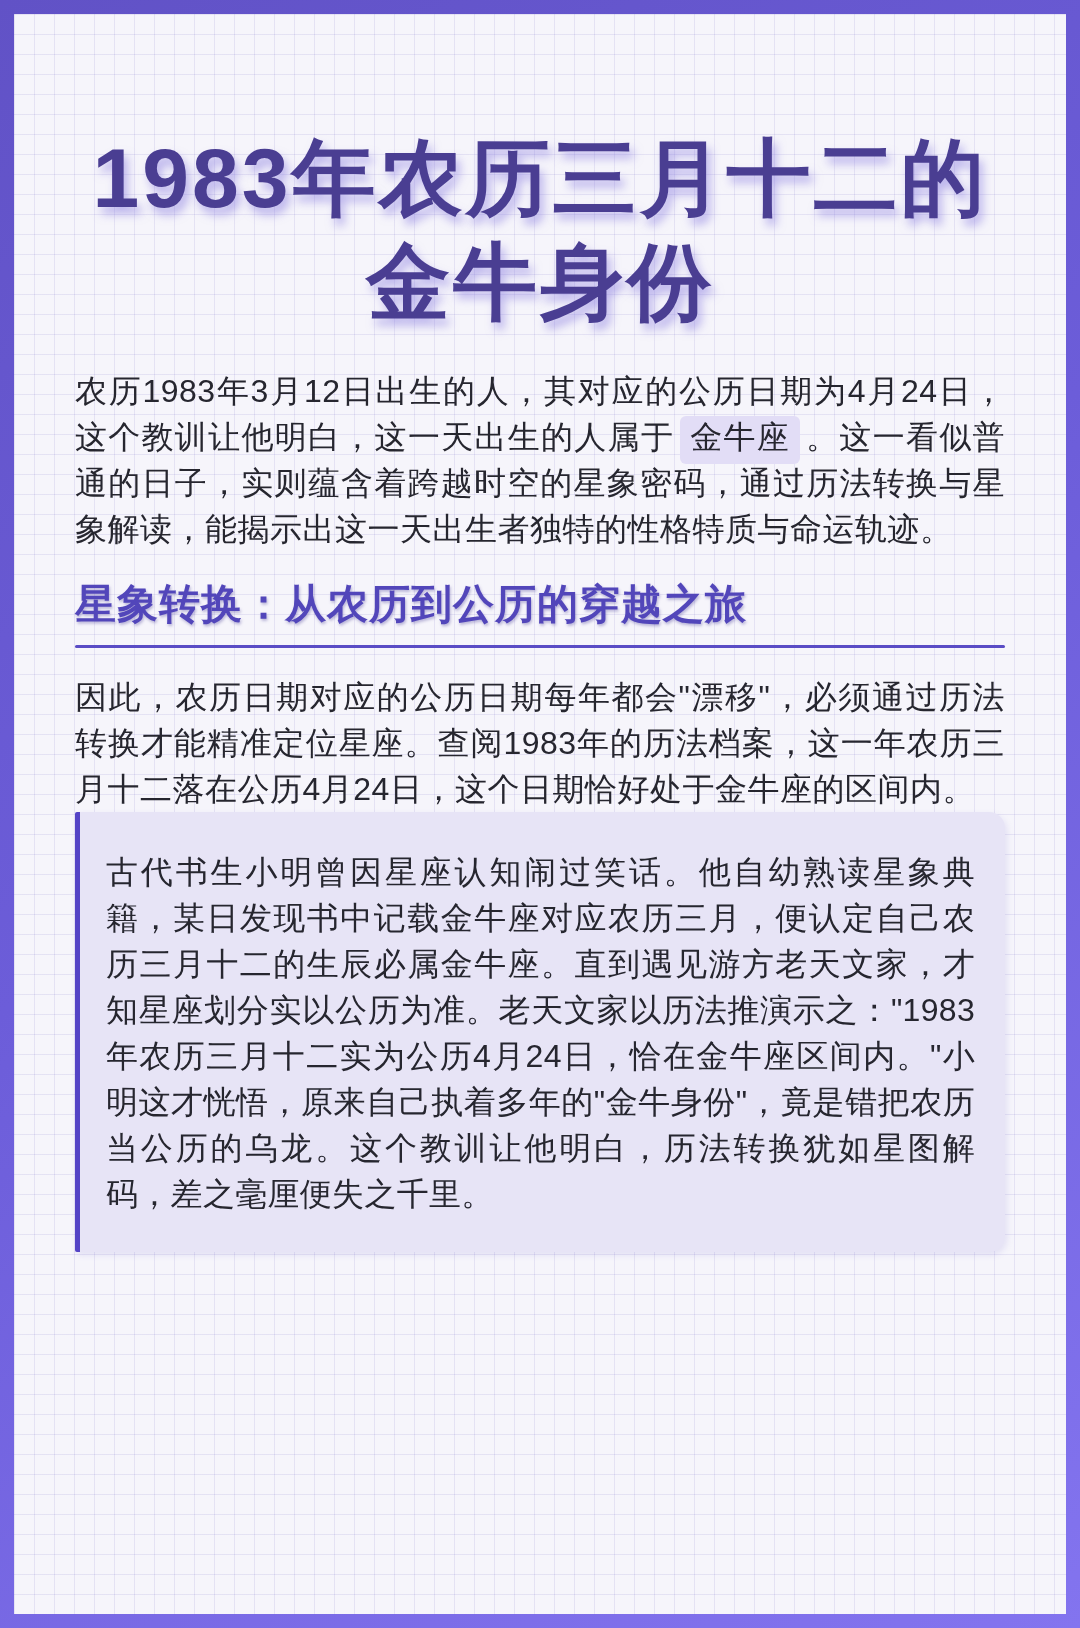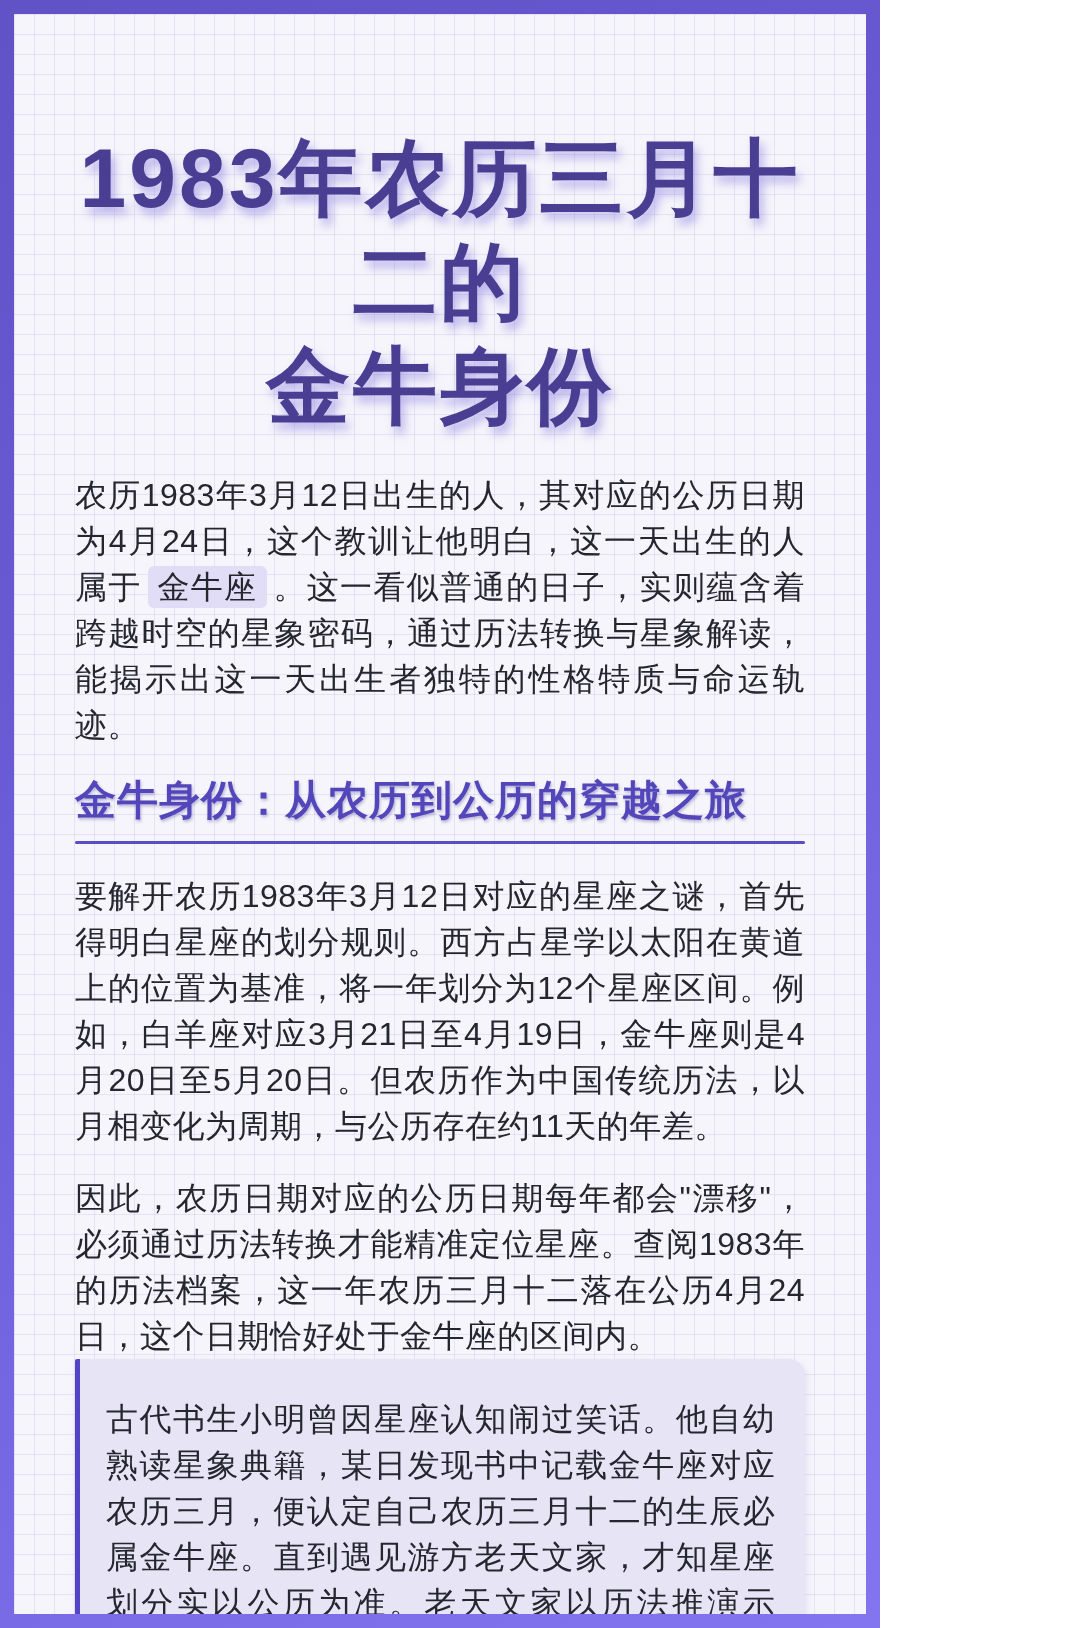--- a/index.html
+++ b/index.html
@@ -3,21 +3,21 @@
 <meta charset="utf-8">
 <style>
   html, body { margin: 0; padding: 0; }
   body {
     width: 1080px;
     height: 1628px;
     font-family: "Liberation Sans", "DejaVu Sans", sans-serif;
   }
   .poster {
     position: relative;
-    width: 880px;
+    width: 1080px;
     height: 1628px;
     box-sizing: border-box;
     padding: 14px;
     background: linear-gradient(150deg, #6152c6 0%, #6c5dd9 45%, #8374ef 100%);
   }
   .canvas {
     width: 100%;
     height: 100%;
     box-sizing: border-box;
     padding: 0 61px;
@@ -44,21 +44,21 @@
     line-height: 46px;
     color: #26262f;
     text-align: justify;
     letter-spacing: 0.5px;
   }
   .intro { margin-top: 34px; }
   .zodiac-highlight {
     background: #e2ddf6;
     color: #26262f;
     border-radius: 6px;
-    padding: 3px 10px 3px;
+    padding: 3px 10px 9px;
     margin: 0 6px;
   }
   .section-heading {
     margin: 28px 0 0;
     font-size: 41px;
     line-height: 48px;
     font-weight: 900;
     letter-spacing: 1px;
     color: #5246ba;
     text-shadow: 1px 2px 3px rgba(70, 58, 150, 0.35);
@@ -87,24 +87,23 @@
 <div class="poster">
   <div class="canvas">
 
     <header class="title-block">
       <div>1983年农历三月十二的</div>
       <div>金牛身份</div>
     </header>
 
     <p class="body-text intro"><span>农历1983年3月12日出生的人，其对应的公历日期为4月24日，这个教训让他明白，这一天出生的人属于</span><mark class="zodiac-highlight">金牛座</mark><span>。这一看似普通的日子，实则蕴含着跨越时空的星象密码，通过历法转换与星象解读，能揭示出这一天出生者独特的性格特质与命运轨迹。</span></p>
 
-    <h2 class="section-heading">金牛身份：从农历到公历的穿越之旅</h2>
+    <h2 class="section-heading">星象转换：从农历到公历的穿越之旅</h2>
     <div class="rule"></div>
 
-    <p class="body-text para-1">要解开农历1983年3月12日对应的星座之谜，首先得明白星座的划分规则。西方占星学以太阳在黄道上的位置为基准，将一年划分为12个星座区间。例如，白羊座对应3月21日至4月19日，金牛座则是4月20日至5月20日。但农历作为中国传统历法，以月相变化为周期，与公历存在约11天的年差。</p>
 
     <p class="body-text para-2">因此，农历日期对应的公历日期每年都会"漂移"，必须通过历法转换才能精准定位星座。查阅1983年的历法档案，这一年农历三月十二落在公历4月24日，这个日期恰好处于金牛座的区间内。</p>
 
     <aside class="story-box">
       <p class="body-text box-text">古代书生小明曾因星座认知闹过笑话。他自幼熟读星象典籍，某日发现书中记载金牛座对应农历三月，便认定自己农历三月十二的生辰必属金牛座。直到遇见游方老天文家，才知星座划分实以公历为准。老天文家以历法推演示之："1983年农历三月十二实为公历4月24日，恰在金牛座区间内。"小明这才恍悟，原来自己执着多年的"金牛身份"，竟是错把农历当公历的乌龙。这个教训让他明白，历法转换犹如星图解码，差之毫厘便失之千里。</p>
     </aside>
 
   </div>
 </div>
 

